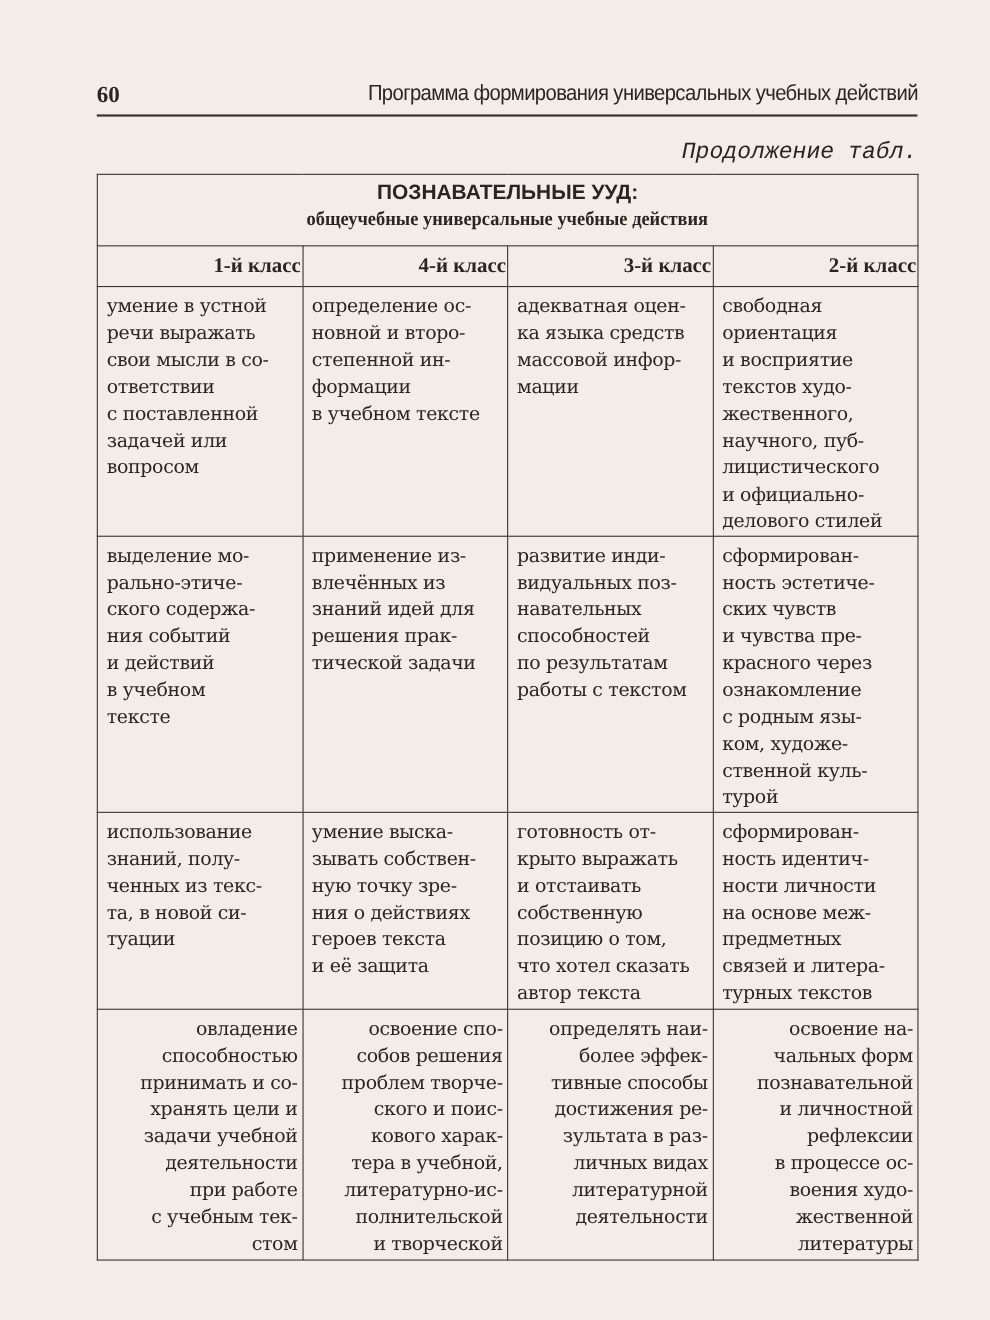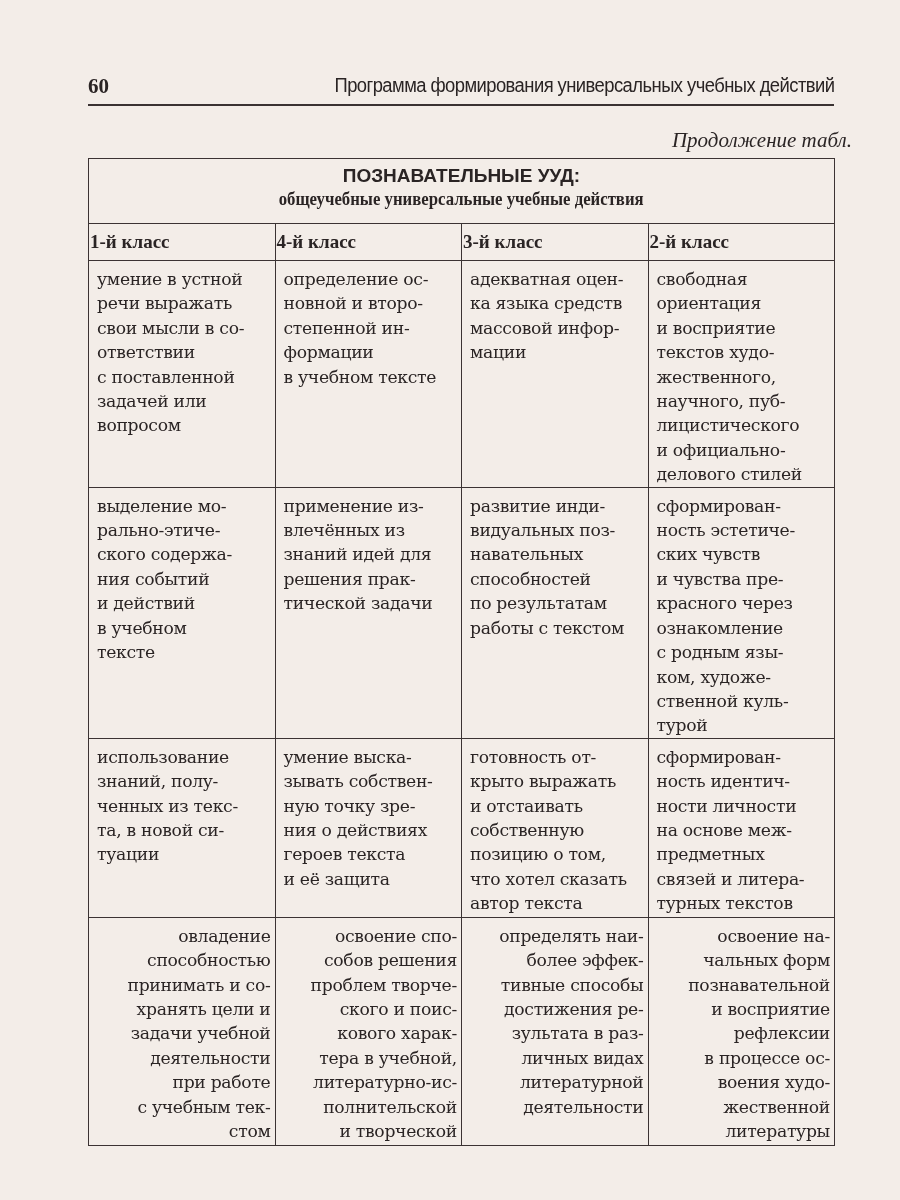--- a/index.html
+++ b/index.html
@@ -19,41 +19,41 @@
     position: absolute; left: 0; top: 2px;
     font-family: "Liberation Serif", serif; font-weight: bold; font-size: 21px;
   }
   .running-title {
     position: absolute; right: 0; top: 2px;
     font-family: "Liberation Sans", sans-serif; font-size: 20px; letter-spacing: -0.6px;
     transform: scaleX(0.92); transform-origin: right top;
     white-space: nowrap;
   }
   .cont {
-    position: absolute; right: 48px; top: 128px;
-    font-family: Liberation Serif, serif; font-style: italic; font-size: 21px;
+    position: absolute; right: 66px; top: 128px;
+    font-family: Liberation Mono, monospace; font-style: italic; font-size: 21px;
   }
   table {
     position: absolute; left: 88px; top: 158px;
     width: 747px; border-collapse: collapse;
     table-layout: fixed;
     padding-left: 24px;
   }
   td, th { border: 1.5px solid #3b3333; vertical-align: top; }
   .cap-row th { height: 58px; padding: 6px 0 0 0; text-align: center; }
   .cap1 {
     font-family: "Liberation Sans", sans-serif; font-weight: bold; font-size: 19px; line-height: 22px;
   }
   .cap2 {
     font-family: "Liberation Serif", serif; font-weight: bold; font-size: 18px; line-height: 24px;
     transform: scaleX(0.93); display: inline-block;
   }
   .grade-row th {
     height: 34px; font-family: "Liberation Serif", serif; font-weight: bold; font-size: 19px;
-    vertical-align: middle; text-align: left;
+    vertical-align: middle; text-align: right;
   }
   td {
     padding: 6px 4px 0 8px;
     font-size: 17.2px; line-height: 24.4px;
     letter-spacing: -0.3px;
     white-space: pre-line;
     margin-top: 32px;
   }
   .r1 td { height: 214px; }
   .r2 td { height: 240px; }
@@ -193,21 +193,21 @@
 более эффек-
 тивные способы
 достижения ре-
 зультата в раз-
 личных видах
 литературной
 деятельности</td>
       <td>освоение на-
 чальных форм
 познавательной
-и восприятие
+и личностной
 рефлексии
 в процессе ос-
 воения худо-
 жественной
 литературы</td>
     </tr>
   </tbody>
 </table>
 
 </body></html>

